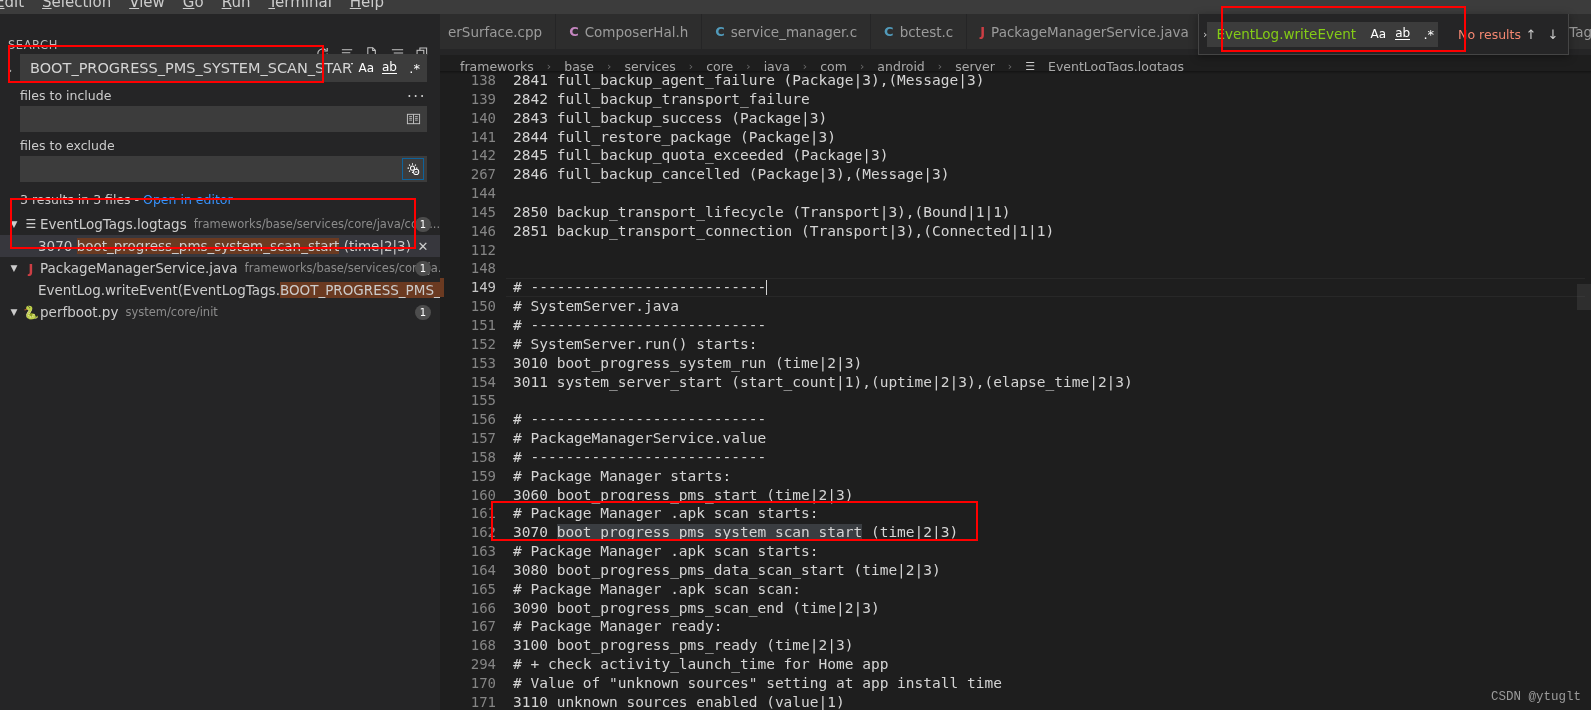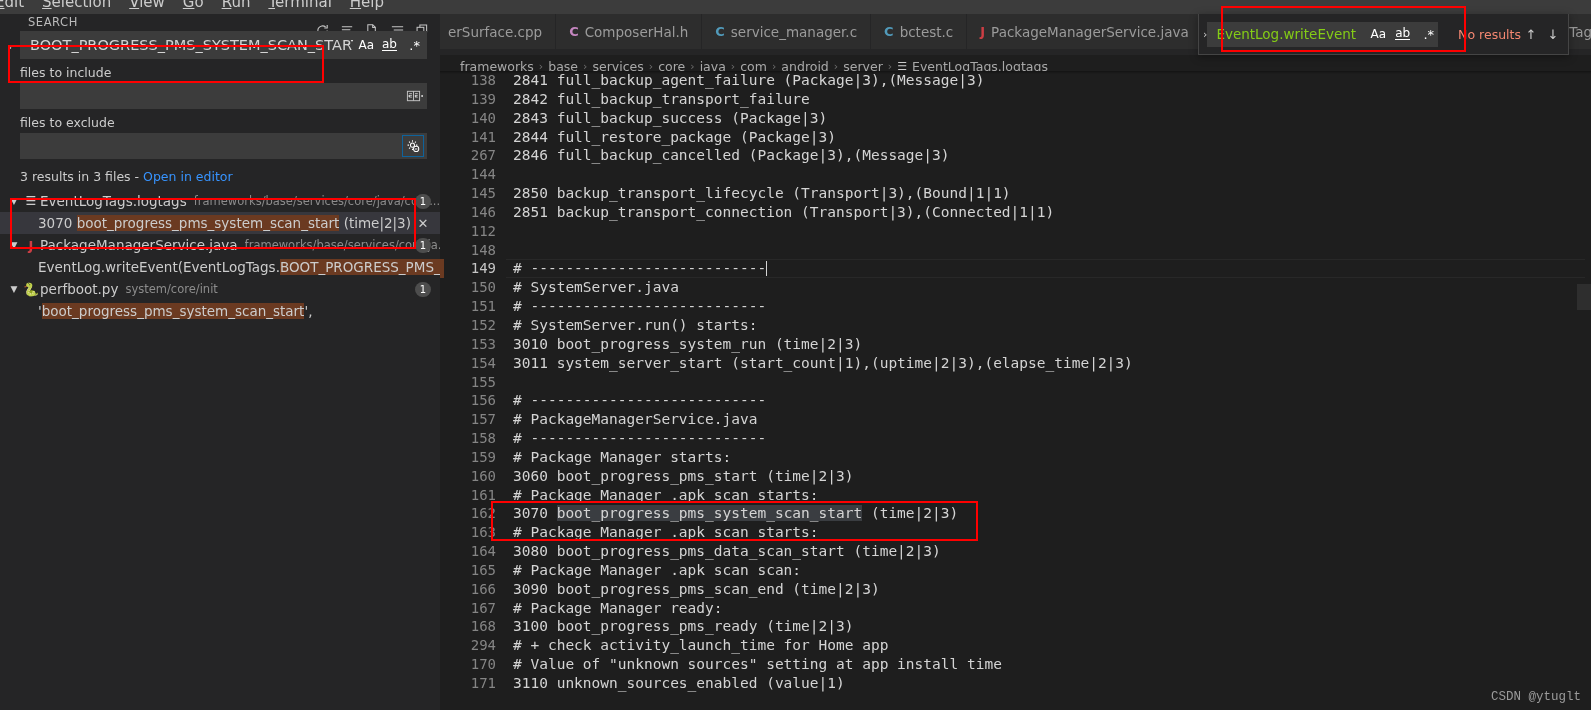--- a/index.html
+++ b/index.html
@@ -24,21 +24,22 @@
   .menu-item { padding: 0 9px; line-height: 24px; }
   .menu-item u { text-decoration: underline; }
 
   
   .sidebar {
     position: absolute; top: 14px; left: 0; width: 440px; height: 696px;
     background: #252526;
   }
   .sidebar-header {
     position: relative; height: 15px; display: flex; align-items: center;
-    padding-left: 28px;
+    padding-left: 8px;
+    margin-top: 23px;
   }
   .sidebar-title {
     font-size: 11.5px; letter-spacing: .55px; color: #bbbbbb; font-weight: 400;
   }
   .sidebar-actions {
     position: absolute; right: 6px; top: 0; height: 32px;
     display: flex; align-items: center; gap: 1px;
   }
   .act-btn {
     width: 24px; height: 24px; display: flex; align-items: center; justify-content: center;
@@ -127,21 +128,21 @@
     padding: 0 13px; height: 35px; background: #2d2d2d; color: #9b9b9b;
     font-size: 13.5px; white-space: nowrap; border-right: 1px solid #252526;
   }
   .tab.active { background: #1e1e1e; color: #ffffff; }
   .tab .ti { font-size: 13px; font-weight: 700; }
   .tab .tsub { color: #8c8c8c; font-size: 11.5px; }
   .tab .tclose { margin-left: 4px; color: #cccccc; font-size: 13px; width: 14px; text-align: center; }
   .tab.first { padding-left: 8px; }
 
   .breadcrumb {
-    height: 22px; display: flex; align-items: center; gap: 5px;
+    height: 22px; display: flex; align-items: center; gap: 13px;
     padding-left: 20px; font-size: 12.5px; color: #a9a9a9; background: #1e1e1e;
   }
   .breadcrumb .sep { color: #6e6e6e; font-size: 11px; }
   .breadcrumb .bc-icon { color: #cccccc; font-size: 11px; }
 
   .code {
     position: absolute; top: 57px; left: 0; width: 1151px; height: 639px;
     background: #1e1e1e; overflow: hidden;
     font-family: "DejaVu Sans Mono", "Liberation Mono", monospace;
     font-size: 14.5px; line-height: 18.85px;
@@ -337,23 +338,20 @@
         </div>
         <div class="tree-row">
           <span class="chev">▼</span>
           <span class="ficon">
             <span style="color:#519aba;font-size:13px">🐍</span>
           </span>
           <span class="fname">perfboot.py</span>
           <span class="fpath">system/core/init</span>
           <span class="badge">1</span>
         </div>
-        <div class="tree-row match-row">
-          <span>'<span class="hl">boot_progress_pms_system_scan_start</span>',</span>
-        </div>
       </div>
   </div>
 
   <div class="editor-area">
 
     <div class="tabbar" id="tabbar">
         <div class="tab first">
           <span>erSurface.cpp</span>
         </div>
         <div class="tab">
@@ -403,35 +401,36 @@
         <span class="sep">›</span>
         <span class="bc-icon">☰</span>
         <span>EventLogTags.logtags</span>
       </div>
 
     <div class="code" id="code">
         <div class="cline"><span class="lno">138</span><span class="ctext">2841 full_backup_agent_failure (Package|3),(Message|3)</span></div>
         <div class="cline"><span class="lno">139</span><span class="ctext">2842 full_backup_transport_failure</span></div>
         <div class="cline"><span class="lno">140</span><span class="ctext">2843 full_backup_success (Package|3)</span></div>
         <div class="cline"><span class="lno">141</span><span class="ctext">2844 full_restore_package (Package|3)</span></div>
+        <div class="cline"><span class="lno">142</span><span class="ctext">2845 full_backup_quota_exceeded (Package|3)</span></div>
         <div class="cline"><span class="lno">267</span><span class="ctext">2846 full_backup_cancelled (Package|3),(Message|3)</span></div>
         <div class="cline"><span class="lno">144</span><span class="ctext"></span></div>
         <div class="cline"><span class="lno">145</span><span class="ctext">2850 backup_transport_lifecycle (Transport|3),(Bound|1|1)</span></div>
         <div class="cline"><span class="lno">146</span><span class="ctext">2851 backup_transport_connection (Transport|3),(Connected|1|1)</span></div>
         <div class="cline"><span class="lno">112</span><span class="ctext"></span></div>
         <div class="cline"><span class="lno">148</span><span class="ctext"></span></div>
         <div class="cline cur"><span class="gutter-mark"></span><span class="lno">149</span><span class="ctext"># ---------------------------<span class="caret"></span></span></div>
         <div class="cline"><span class="lno">150</span><span class="ctext"># SystemServer.java</span></div>
         <div class="cline"><span class="lno">151</span><span class="ctext"># ---------------------------</span></div>
         <div class="cline"><span class="lno">152</span><span class="ctext"># SystemServer.run() starts:</span></div>
         <div class="cline"><span class="lno">153</span><span class="ctext">3010 boot_progress_system_run (time|2|3)</span></div>
         <div class="cline"><span class="lno">154</span><span class="ctext">3011 system_server_start (start_count|1),(uptime|2|3),(elapse_time|2|3)</span></div>
         <div class="cline"><span class="lno">155</span><span class="ctext"></span></div>
         <div class="cline"><span class="lno">156</span><span class="ctext"># ---------------------------</span></div>
-        <div class="cline"><span class="lno">157</span><span class="ctext"># PackageManagerService.java</span></div>
+        <div class="cline"><span class="lno">157</span><span class="ctext"># PackageManagerService.value</span></div>
         <div class="cline"><span class="lno">158</span><span class="ctext"># ---------------------------</span></div>
         <div class="cline"><span class="lno">159</span><span class="ctext"># Package Manager starts:</span></div>
         <div class="cline"><span class="lno">160</span><span class="ctext">3060 boot_progress_pms_start (time|2|3)</span></div>
         <div class="cline"><span class="lno">161</span><span class="ctext"># Package Manager .apk scan starts:</span></div>
         <div class="cline"><span class="lno">162</span><span class="ctext">3070 <span class="sel-tok">boot_progress_pms_system_scan_start</span> (time|2|3)</span></div>
         <div class="cline"><span class="lno">163</span><span class="ctext"># Package Manager .apk scan starts:</span></div>
         <div class="cline"><span class="lno">164</span><span class="ctext">3080 boot_progress_pms_data_scan_start (time|2|3)</span></div>
         <div class="cline"><span class="lno">165</span><span class="ctext"># Package Manager .apk scan scan:</span></div>
         <div class="cline"><span class="lno">166</span><span class="ctext">3090 boot_progress_pms_scan_end (time|2|3)</span></div>
         <div class="cline"><span class="lno">167</span><span class="ctext"># Package Manager ready:</span></div>

